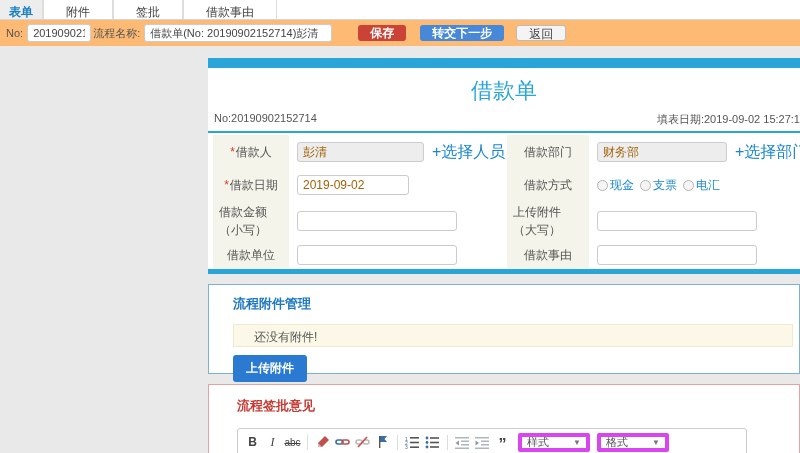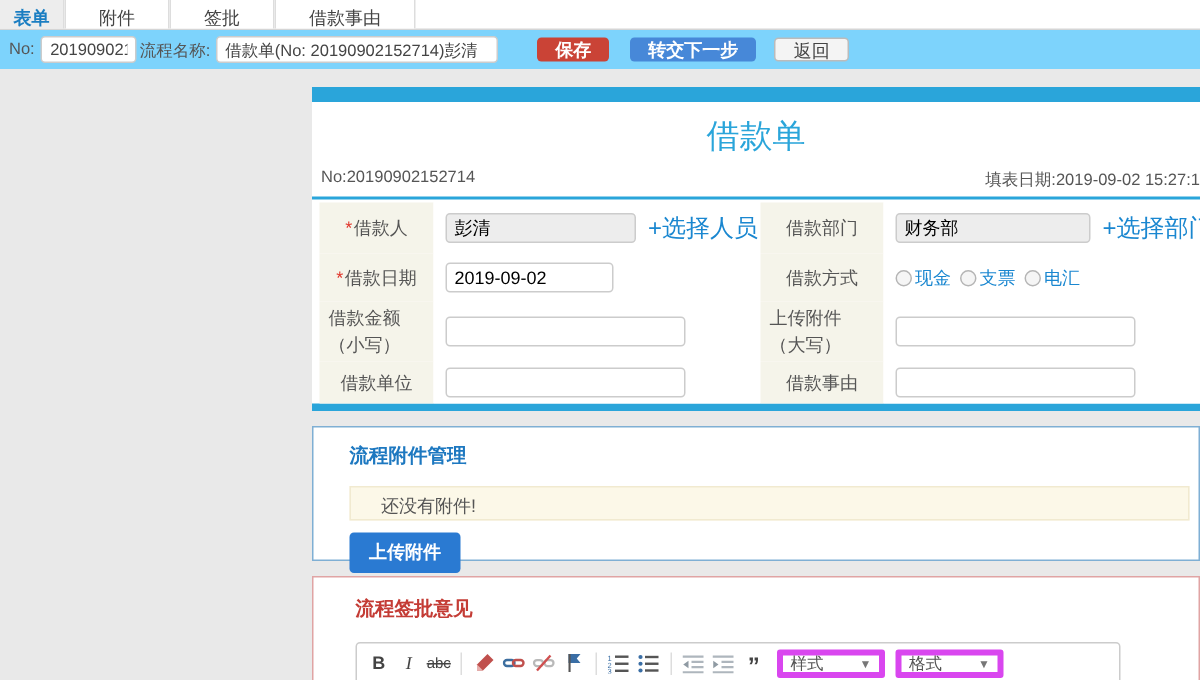--- a/index.html
+++ b/index.html
@@ -7,21 +7,21 @@
   body { background:#e9e9e9; font-family:"Liberation Sans","DejaVu Sans",sans-serif; font-size:12px; color:#333; }
 
   
   .header { background:#fff; width:800px; }
   .tabbar { display:flex; align-items:stretch; border-bottom:1px solid #d5d5d5; height:20px; background:#fff; }
   .tab { padding:4px 22px 3px 22px; font-size:12px; color:#444; border-right:1px solid #ddd; cursor:pointer; white-space:nowrap; }
   .tab.first { border-left:none; padding:4px 9px; }
   .tab.active { color:#1b7ec2; background:#ededed; font-weight:bold; border-right:1px solid #ddd; }
   .tab.inactive { background:#fff; border-left:1px solid #ddd; }
 
-  .cmdbar { display:flex; align-items:center; height:26px; padding:0 4px; background:#7dd3fc; }
+  .cmdbar { display:flex; align-items:center; height:26px; padding:0 4px; background:#fdba74; }
   .cmdbar label { font-size:11px; color:#555; margin:0 4px 0 2px; white-space:nowrap; }
   .cmdbar input[type=text] { height:18px; border:1px solid #ccc; border-radius:3px; padding:0 5px; font-size:11px; color:#444; font-family:inherit; }
   .inp-no { width:64px; }
   .inp-flow { width:188px; }
   .btn { height:16px; border:none; border-radius:3px; font-size:12px; font-weight:bold; padding:0 12px; cursor:pointer; font-family:Liberation Mono, monospace; }
   .btn-save { background:#ca4336; color:#fff; margin-left:26px; }
   .btn-next { background:#4788d8; color:#fff; margin-left:14px; }
   .btn-back { background:#f4f4f4; color:#444; border:1px solid #bbb; margin-left:12px; font-weight:normal; }
 
   
@@ -32,21 +32,21 @@
   .accentbar { height:10px; background:#2aa5da; }
   .accentbar.bottom { height:5px; }
   .doc-title { text-align:center; font-size:22px; color:#2aa5da; padding:8px 0 4px 0; }
   .doc-meta { display:flex; justify-content:space-between; font-size:11px; color:#555; padding:2px 0 4px 6px; white-space:nowrap; overflow:hidden; }
   .divider { height:2px; background:#2aa5da; }
 
   .formgrid { display:grid; grid-template-columns:76px 218px 82px 1fr; grid-template-rows:34px 32px 40px 28px; margin:2px 6px 0 5px; }
   .lbl { background:#f5f4ea; display:flex; align-items:center; justify-content:center; font-size:12px; color:#555; padding:2px 6px; line-height:1.5; }
   .lbl .req { color:#e0362c; margin-right:1px; }
   .fld { display:flex; align-items:center; padding-left:8px; background:#fff; }
-  .fld input[type=text] { height:20px; border:1px solid #ccc; border-radius:3px; padding:0 5px; font-size:12px; color:#000000; font-family:inherit; }
+  .fld input[type=text] { height:20px; border:1px solid #ccc; border-radius:3px; padding:0 5px; font-size:12px; color:#a16207; font-family:inherit; }
   .inp-ro { background:#ededed; width:127px; }
   .inp-date { width:112px; }
   .inp-plain { width:160px; }
   .flink { color:#1a87d0; font-size:16px; margin-left:8px; text-decoration:none; white-space:nowrap; }
   .radio-group { display:flex; align-items:center; }
   .radio-item { display:flex; align-items:center; margin-right:6px; color:#1a87d0; font-size:12px; }
   .radio-dot { width:11px; height:11px; border:1px solid #b5b5b5; border-radius:50%; background:#f5f5f5; margin-right:2px; display:inline-block; }
 
   
   .panel-att { margin-top:10px; border:1px solid #7fafd4; padding:10px 6px 12px 24px; height:90px; }

